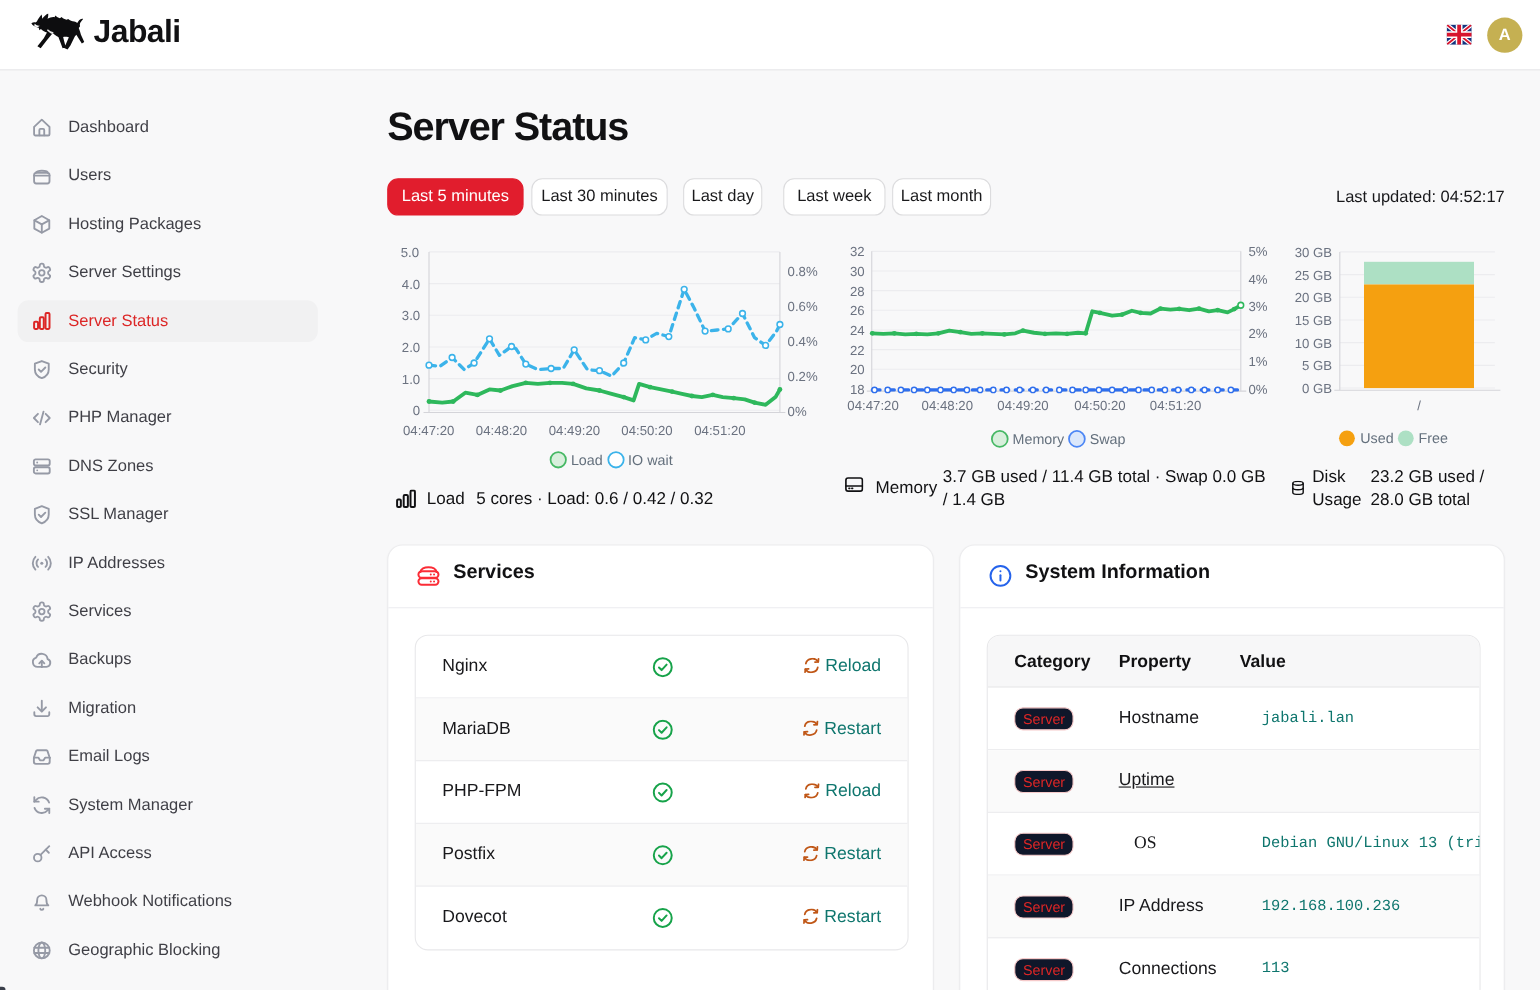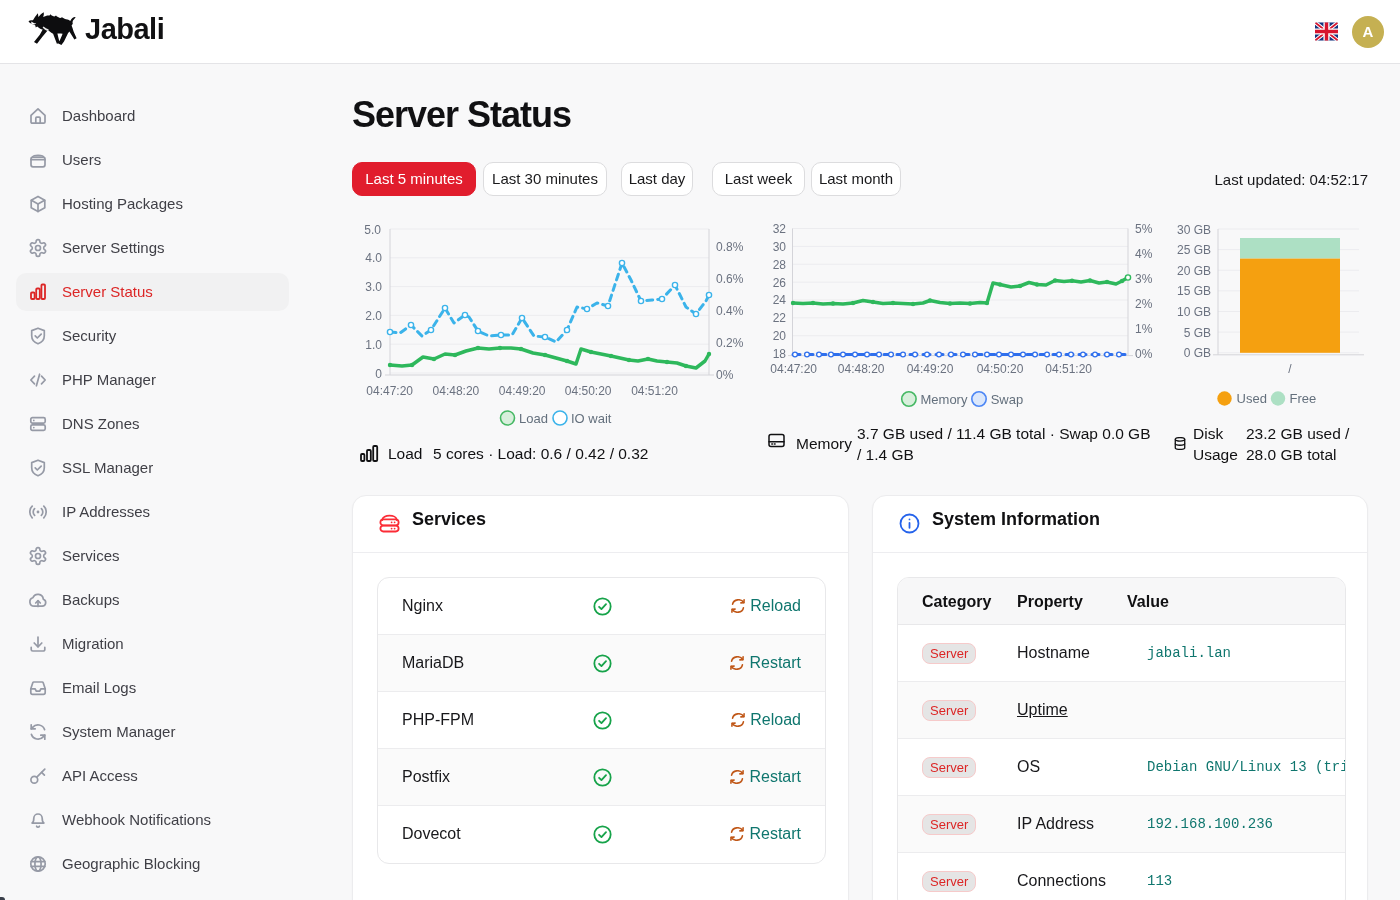--- a/index.html
+++ b/index.html
@@ -23,21 +23,21 @@
   
   .card { position:absolute; top:495px; background:#fff; border:1px solid #ececee; border-radius:14px; box-shadow:0 1px 2px rgba(0,0,0,0.04); }
   .card .ctitle { position:absolute; left:59px; top:13px; font-size:18px; font-weight:bold; color:#111113; }
   .card .cdiv { position:absolute; left:0; top:56px; right:0; height:1px; background:#ededf0; }
   .tbl { position:absolute; left:24px; top:81px; border:1px solid #e8e8ea; border-radius:12px; overflow:hidden; background:#fff; }
   .thr { height:47px; background:#f7f7f8; border-bottom:1px solid #e8e8ea; position:relative; font-weight:bold; font-size:16px; color:#111113; }
   .trow { height:57px; position:relative; border-bottom:1px solid #ececee; font-size:16px; }
   .trow:last-child { border-bottom:none; }
   .trow.z { background:#fafafa; }
   .cell { position:absolute; top:0; line-height:56px; white-space:nowrap; }
-  .badge { position:absolute; left:24px; top:18px; height:21px; line-height:19px; padding:0 7px; border:1px solid #f6caca; border-radius:8px; background:#e5e5e5; color:#dc2626; font-size:13px; }
+  .badge { position:absolute; left:24px; top:18px; height:21px; line-height:19px; padding:0 7px; border:1px solid #f6caca; border-radius:8px; background:#0f172a; color:#dc2626; font-size:13px; }
   .mono { font-family:"Liberation Mono", monospace; font-size:14px; color:#0f766e;margin-left:20px; }
   .alink { position:absolute; right:24px; top:0; line-height:56px; color:#0f766e; font-size:16px; }
   svg text { font-family:"Liberation Sans", sans-serif; }
 </style>
 </head>
 <body>
 
 <div id="hdr">
   <div id="logo-txt">Jabali</div>
   <div id="avatar">A</div>
@@ -546,21 +546,21 @@
         <span class="badge">Server</span>
 <span class="cell" style="left:119px;">Hostname</span>
 <span class="cell mono" style="left:229px; line-height:57px;">jabali.lan</span>
       </div>
     <div class="trow z">
         <span class="badge">Server</span>
 <span class="cell" style="left:119px;text-decoration:underline;">Uptime</span>
       </div>
     <div class="trow">
         <span class="badge">Server</span>
-<span class="cell" style="left:119px;">OS</span>
+<span class="cell" style="left:133px;font-family:Liberation Serif, serif;">OS</span>
 <span class="cell mono" style="left:229px; line-height:57px;">Debian GNU/Linux 13 (trixie)</span>
       </div>
     <div class="trow z">
         <span class="badge">Server</span>
 <span class="cell" style="left:119px;">IP Address</span>
 <span class="cell mono" style="left:229px; line-height:57px;">192.168.100.236</span>
       </div>
     <div class="trow">
         <span class="badge">Server</span>
 <span class="cell" style="left:119px;">Connections</span>

